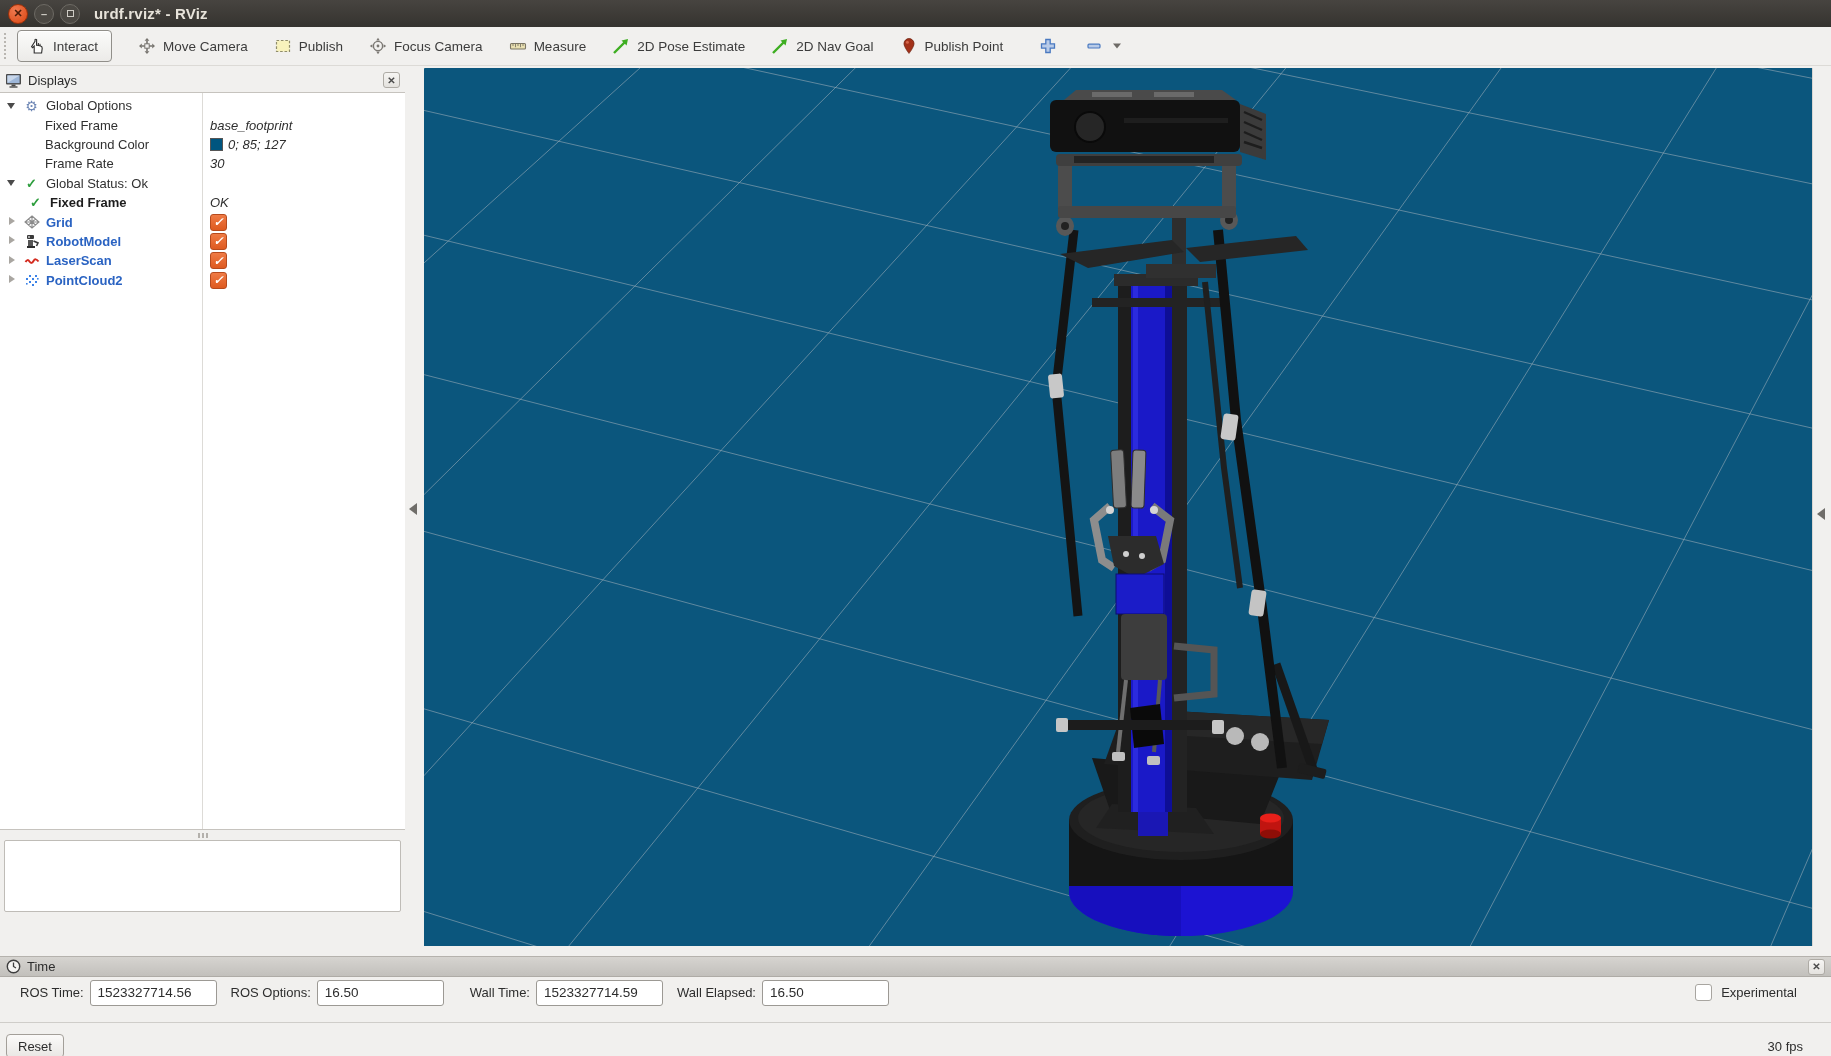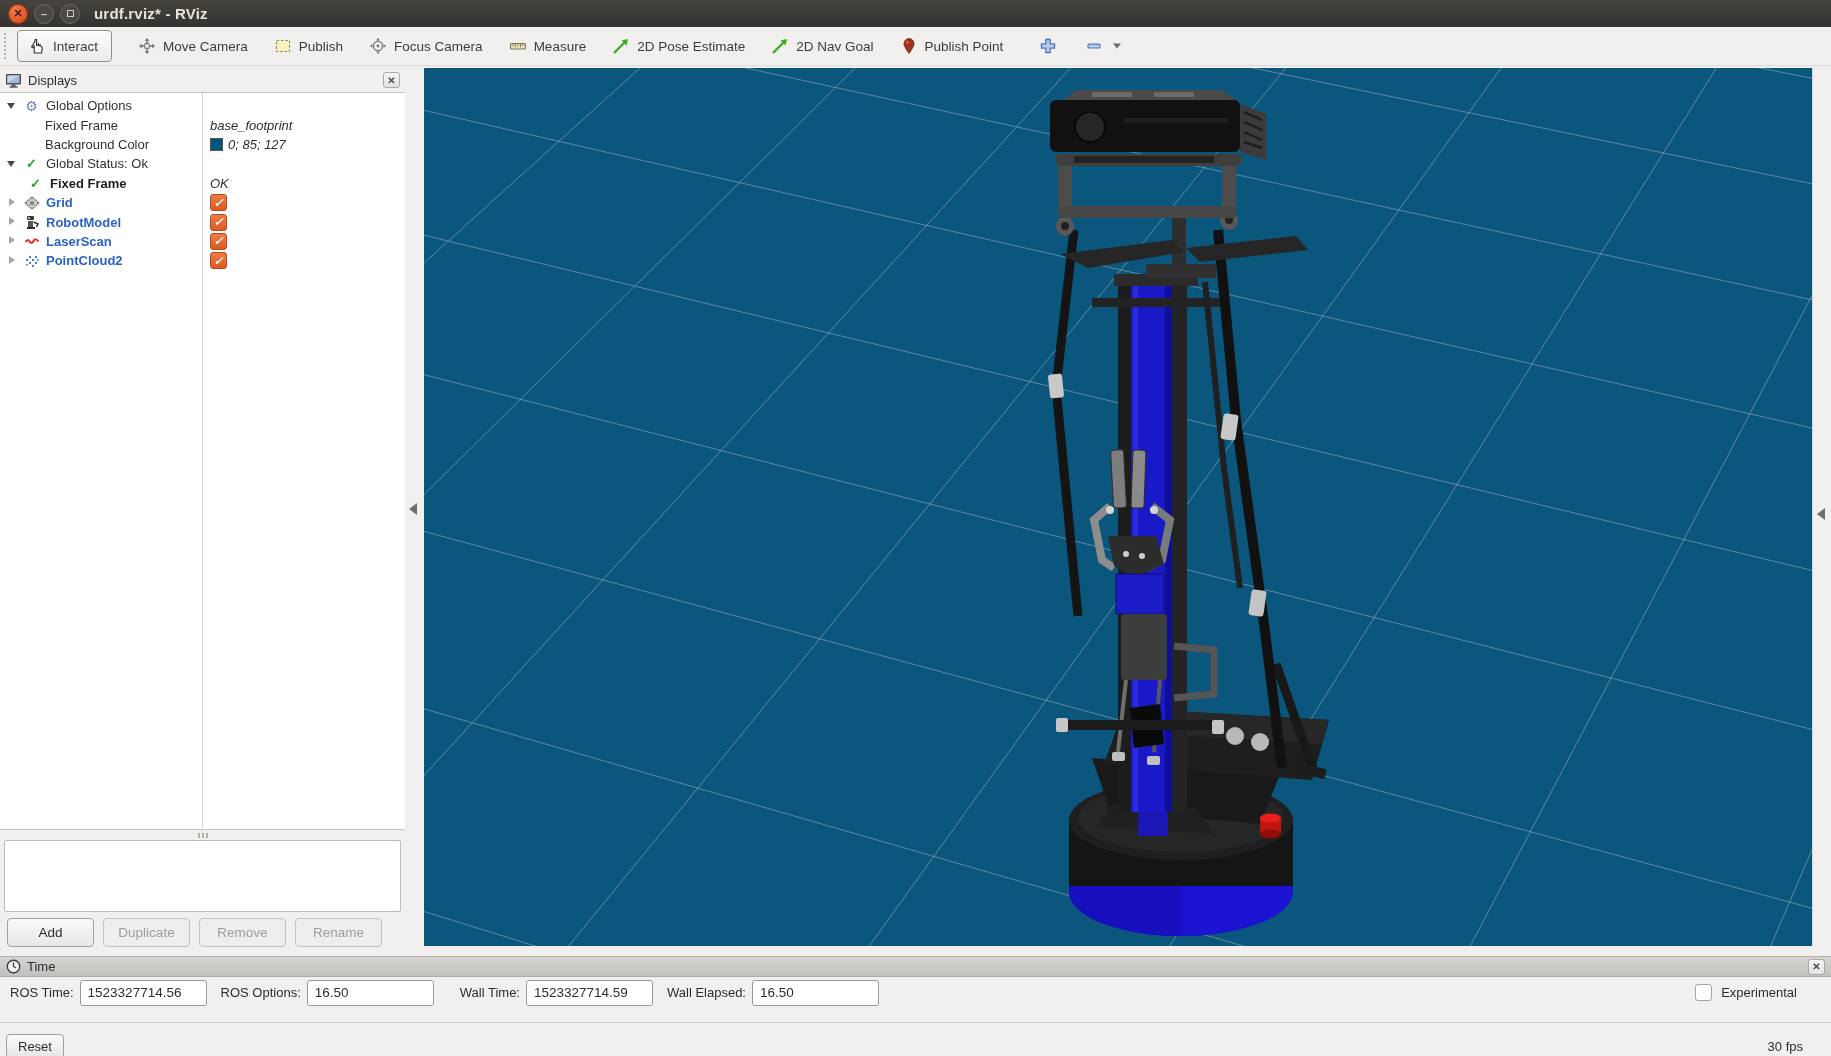--- a/index.html
+++ b/index.html
@@ -72,21 +72,21 @@
   .gutter-arrow-left { position:absolute; left:409px; top:503px; width:0; height:0;
     border-top:6px solid transparent; border-bottom:6px solid transparent; border-right:8px solid #6f6d69;}
   .right-strip { position:absolute; left:1812px; top:68px; width:19px; height:878px; background:#F1F0EE; border-left:1px solid #d8d6d2;}
   .gutter-arrow-right { position:absolute; left:4px; top:440px; width:0; height:0;
     border-top:6px solid transparent; border-bottom:6px solid transparent; border-right:8px solid #6f6d69;}
   
   .time-panel { position:absolute; left:0; top:956px; width:1831px; height:66px; background:#F1F0EE;}
   .time-header { height:21px; background:linear-gradient(#d6d4d0,#c2c0bc); border-top:1px solid #b5b2ad;
     border-bottom:1px solid #aeaba6; display:flex; align-items:center; padding:0 6px;}
   .time-header .ph-title { margin-left:6px; color:#2c2c2c;}
-  .time-fields { display:flex; align-items:center; height:31px; padding-left:10px;}
+  .time-fields { display:flex; align-items:center; height:31px; padding-left:10px;margin-left:10px;}
   .tf-label { color:#2d2d2d; margin-right:6px; white-space:nowrap;}
   .tf-input { width:127px; height:26px; border:1px solid #9c9994; border-radius:3px; background:#fff;
     color:#2d2d2d; font-family:"Liberation Sans",sans-serif; font-size:13.5px; padding:0 7px; margin-right:14px;}
   .exp-check { margin-left:auto; display:flex; align-items:center; gap:9px; margin-right:34px; color:#2d2d2d;}
   
   .statusbar { position:absolute; left:0; top:1022px; width:1831px; height:47px; background:#F1F0EE;
     border-top:1px solid #cfcdc9; display:flex; align-items:center;}
   .reset-btn { margin-left:6px; height:24px; padding:0 11px; border:1px solid #a39f99; border-radius:4px;
     background:linear-gradient(#fbfaf9,#e9e7e4); color:#2d2d2d; display:flex; align-items:center;}
   .fps { margin-left:auto; margin-right:28px; color:#2d2d2d;}
@@ -232,20 +232,26 @@
     <div class="trow">
       <div class="tname">
           <span class="tlabel prop-indent">Background Color</span>
         </div>
       <div class="tval">
         <span class="swatch" style="background:#00557F;"></span>
         <span>0; 85; 127</span>
       </div>
     </div>
 
+    <div class="trow">
+      <div class="tname">
+          <span class="tlabel prop-indent">Frame Rate</span>
+        </div>
+      <div class="tval">30</div>
+    </div>
 
     <div class="trow">
       <div class="tname">
         <span class="expander">
             <i class="exp-open" style="display:block;"></i>
           </span>
         <span class="ticon" style="color:#2e9e3e;font-weight:bold;">✓</span>
         <span class="tlabel">Global Status: Ok</span>
       </div>
       <div class="tval"></div>
@@ -343,26 +349,20 @@
     </div>
   </div>
 
   <div class="splitter-dots">
       <i></i>
       <i></i>
       <i></i>
     </div>
   <div class="helpbox"></div>
 
-  <div class="btnrow">
-    <div class="pbtn">Add</div>
-    <div class="pbtn disabled">Duplicate</div>
-    <div class="pbtn disabled">Remove</div>
-    <div class="pbtn disabled">Rename</div>
-  </div>
 </div>
 
 <div class="viewport" style="background: rgb(11, 86, 125);">
   <svg id="scene" width="1388" height="878" viewBox="0 0 1388 878">
     <g id="gridlines">
         <line x1="-3132.3410821725174" y1="1931.6893575286672" x2="3988.38614539063" y2="6314.596535978931" stroke="#A3B2BC" stroke-width="1" opacity="0.55"></line>
         <line x1="-3132.3410821725174" y1="1931.6893575286672" x2="46.032354981239564" y2="-340.11706407920724" stroke="#A3B2BC" stroke-width="1" opacity="0.55"></line>
         <line x1="-2724.158734346739" y1="1639.9328042748136" x2="3811.234875238968" y2="5166.157765224197" stroke="#A3B2BC" stroke-width="1" opacity="0.55"></line>
         <line x1="-2908.740130677517" y1="2069.318869809694" x2="192.2455952277886" y2="-312.4462097486389" stroke="#A3B2BC" stroke-width="1" opacity="0.55"></line>
         <line x1="-2369.611466338215" y1="1386.513004445821" x2="3676.1167341098785" y2="4290.211960420713" stroke="#A3B2BC" stroke-width="1" opacity="0.55"></line>

